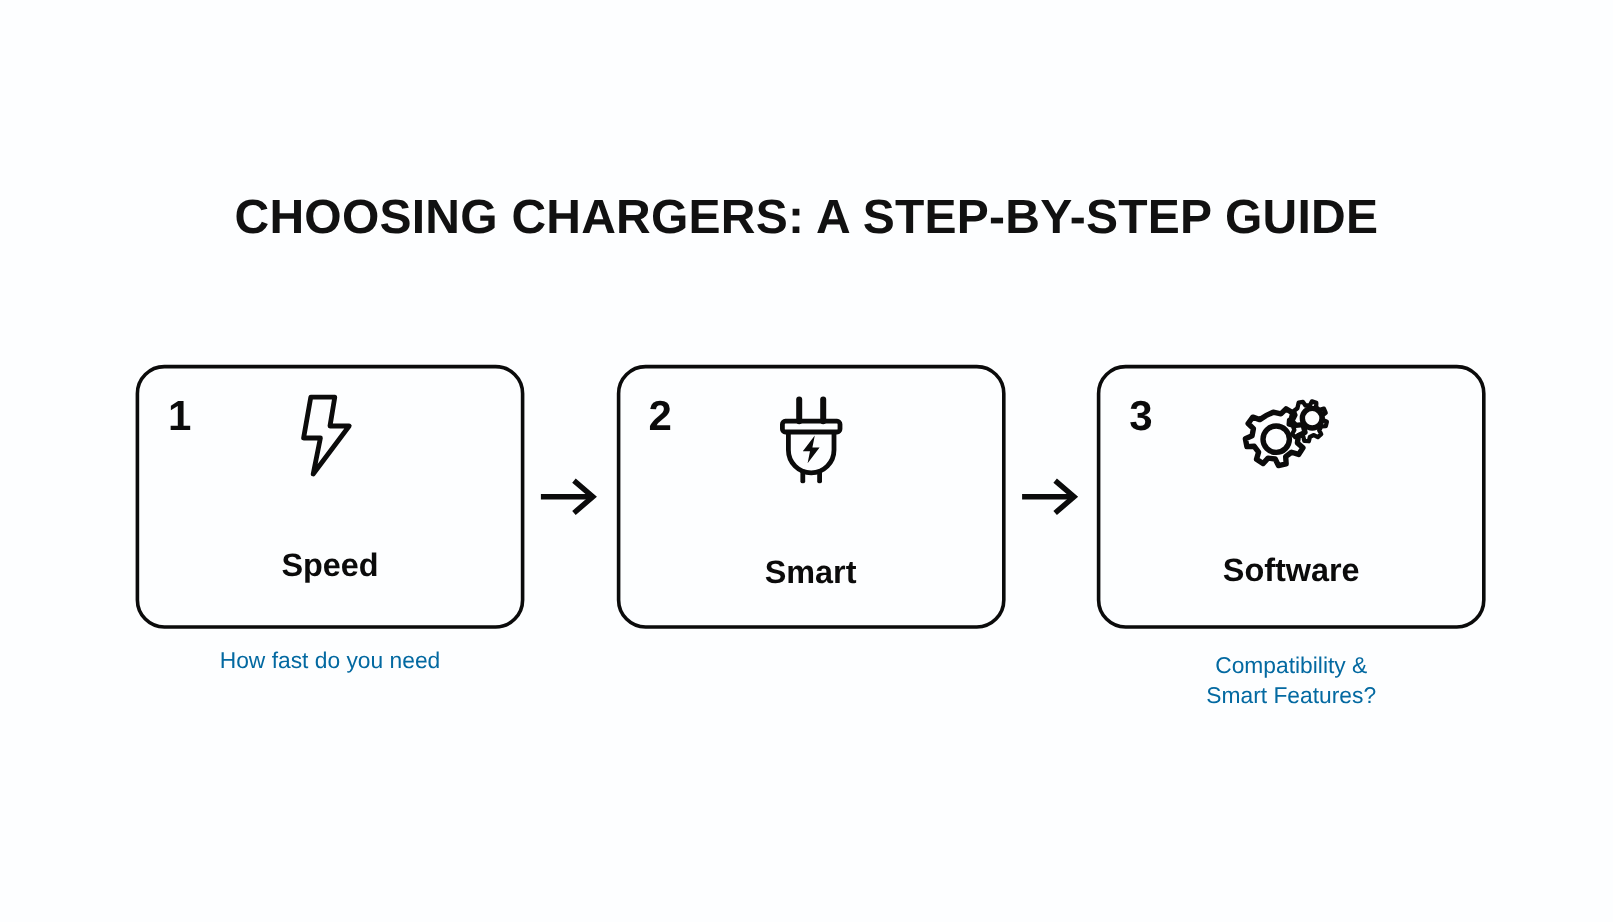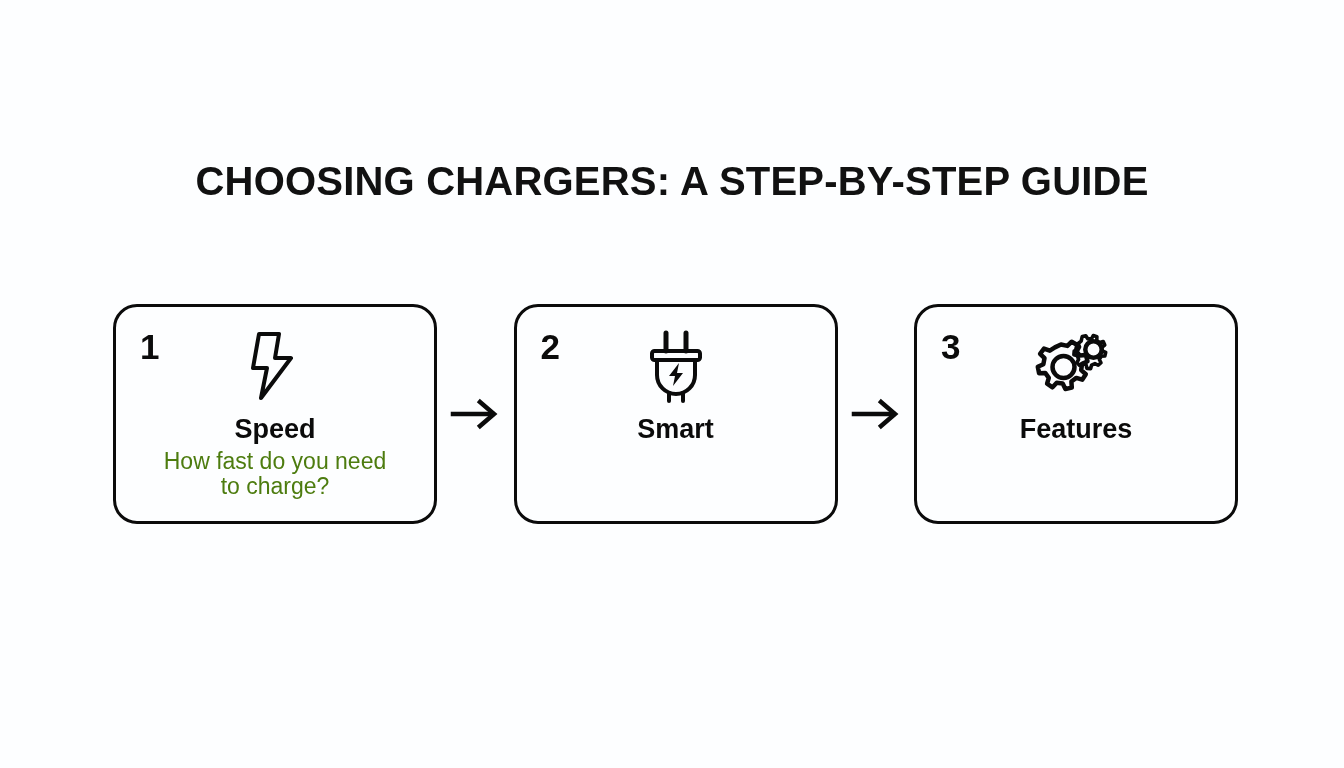--- a/index.html
+++ b/index.html
@@ -76,44 +76,45 @@
     left: 0;
     top: 0;
     width: 100%;
     height: 100%;
     display: flex;
     flex-direction: column;
     align-items: center;
     justify-content: flex-start;
     padding-top: 20px;
     box-sizing: border-box;
+    gap: 48px;
   }
 
   .icon-wrap {
     height: 78px;
     display: flex;
     align-items: center;
     justify-content: center;
   }
 
   .card-title {
     margin-top: 8px;
     font-size: 27px;
     font-weight: 700;
     line-height: 32px;
     color: #0b0b0b;
     text-align: center;
   }
 
   .card-desc {
     margin-top: 4px;
-    font-size: 23px;
+    font-size: 19px;
     font-weight: 400;
     line-height: 25px;
-    color: #4d7c0f;
+    color: #0369a1;
     text-align: center;
     max-width: 290px;
   }
 
   
   .arrow {
     flex: 0 0 auto;
     width: 58px;
     height: 40px;
     display: flex;
@@ -134,21 +135,20 @@
       <div class="card-num">1</div>
       <div class="card-inner">
         <div class="icon-wrap">
           <svg width="56" height="72" viewBox="0 0 56 72" fill="none" aria-hidden="true">
             <path d="M32 4 H12 L6 38 H20 L14 68 L44 28 H28 L32 4 Z" stroke="#0b0b0b" stroke-width="4" stroke-linejoin="round" stroke-linecap="round" fill="none"></path>
           </svg>
         </div>
         <div class="card-title">Speed</div>
         <div class="card-desc">
           <div>How fast do you need</div>
-          <div>to charge?</div>
         </div>
       </div>
     </div>
 
     <div class="arrow">
       <svg width="50" height="34" viewBox="0 0 50 34" fill="none" aria-hidden="true">
         <path d="M3 17 H42" stroke="#0b0b0b" stroke-width="4.5" stroke-linecap="square"></path>
         <path d="M30 5 L44 17 L30 29" stroke="#0b0b0b" stroke-width="4.5" stroke-linecap="square" stroke-linejoin="miter" fill="none"></path>
       </svg>
     </div>
@@ -191,18 +191,22 @@
             <g stroke="#0b0b0b" stroke-width="4.5" fill="none" stroke-linejoin="round">
 
               <path d="M62.5 8.5 l4.5 -0.9 l2.6 3.8 l4.6 -0.2 l2.1 -4.1 l4.6 1.6 l-0.2 4.6 l3.7 2.7 l4.4 -1.3 l1.9 4.3 l-3.6 2.8 l0.6 4.6 l4.2 1.9 l-1.1 4.5 l-4.6 0.3 l-2.3 4 l2.1 4.1 l-3.5 3.1 l-4.1 -2.1 l-4.2 1.9 l-1.1 4.5 l-4.7 -0.4 l-1.1 -4.5 l-4.3 -1.7 l-4 2.4 l-3.2 -3.4 l2.2 -4.1 l-1.5 -4.4 l-4.4 -1.4 l0.4 -4.7 l4.6 -0.9 l2.1 -4.1 l-1.7 -4.3 l3.7 -2.9 Z" transform="translate(-11,-3) scale(0.80) translate(14,6)"></path>
               <circle cx="61.5" cy="21.5" r="8.2"></circle>
 
               <path d="M31 16.5 l6.4 1.4 l4.3 -4.2 l5.6 3.3 l-1.4 5.9 l3.9 4.6 l6.1 -0.6 l1.6 6.4 l-5.5 2.8 l-0.8 6 l4.6 4.1 l-3.6 5.5 l-5.9 -1.8 l-4.9 3.6 l0.4 6.1 l-6.4 1.4 l-2.7 -5.5 l-6 -0.7 l-4.2 4.5 l-5.4 -3.6 l1.7 -5.9 l-3.6 -4.9 l-6.1 0.3 l-1.3 -6.5 l5.6 -2.5 l1.1 -6 l-4.4 -4.3 l3.9 -5.3 l5.8 2.1 l5.1 -3.3 Z" transform="translate(-2,0)"></path>
               <circle cx="31.5" cy="39" r="11"></circle>
             </g>
           </svg>
         </div>
-        <div class="card-title">Features</div>
+        <div class="card-title">Software</div>
+        <div class="card-desc">
+          <div>Compatibility &amp;</div>
+          <div>Smart Features?</div>
+        </div>
       </div>
     </div>
 
   </div>
 </div>
 
 </body></html>

